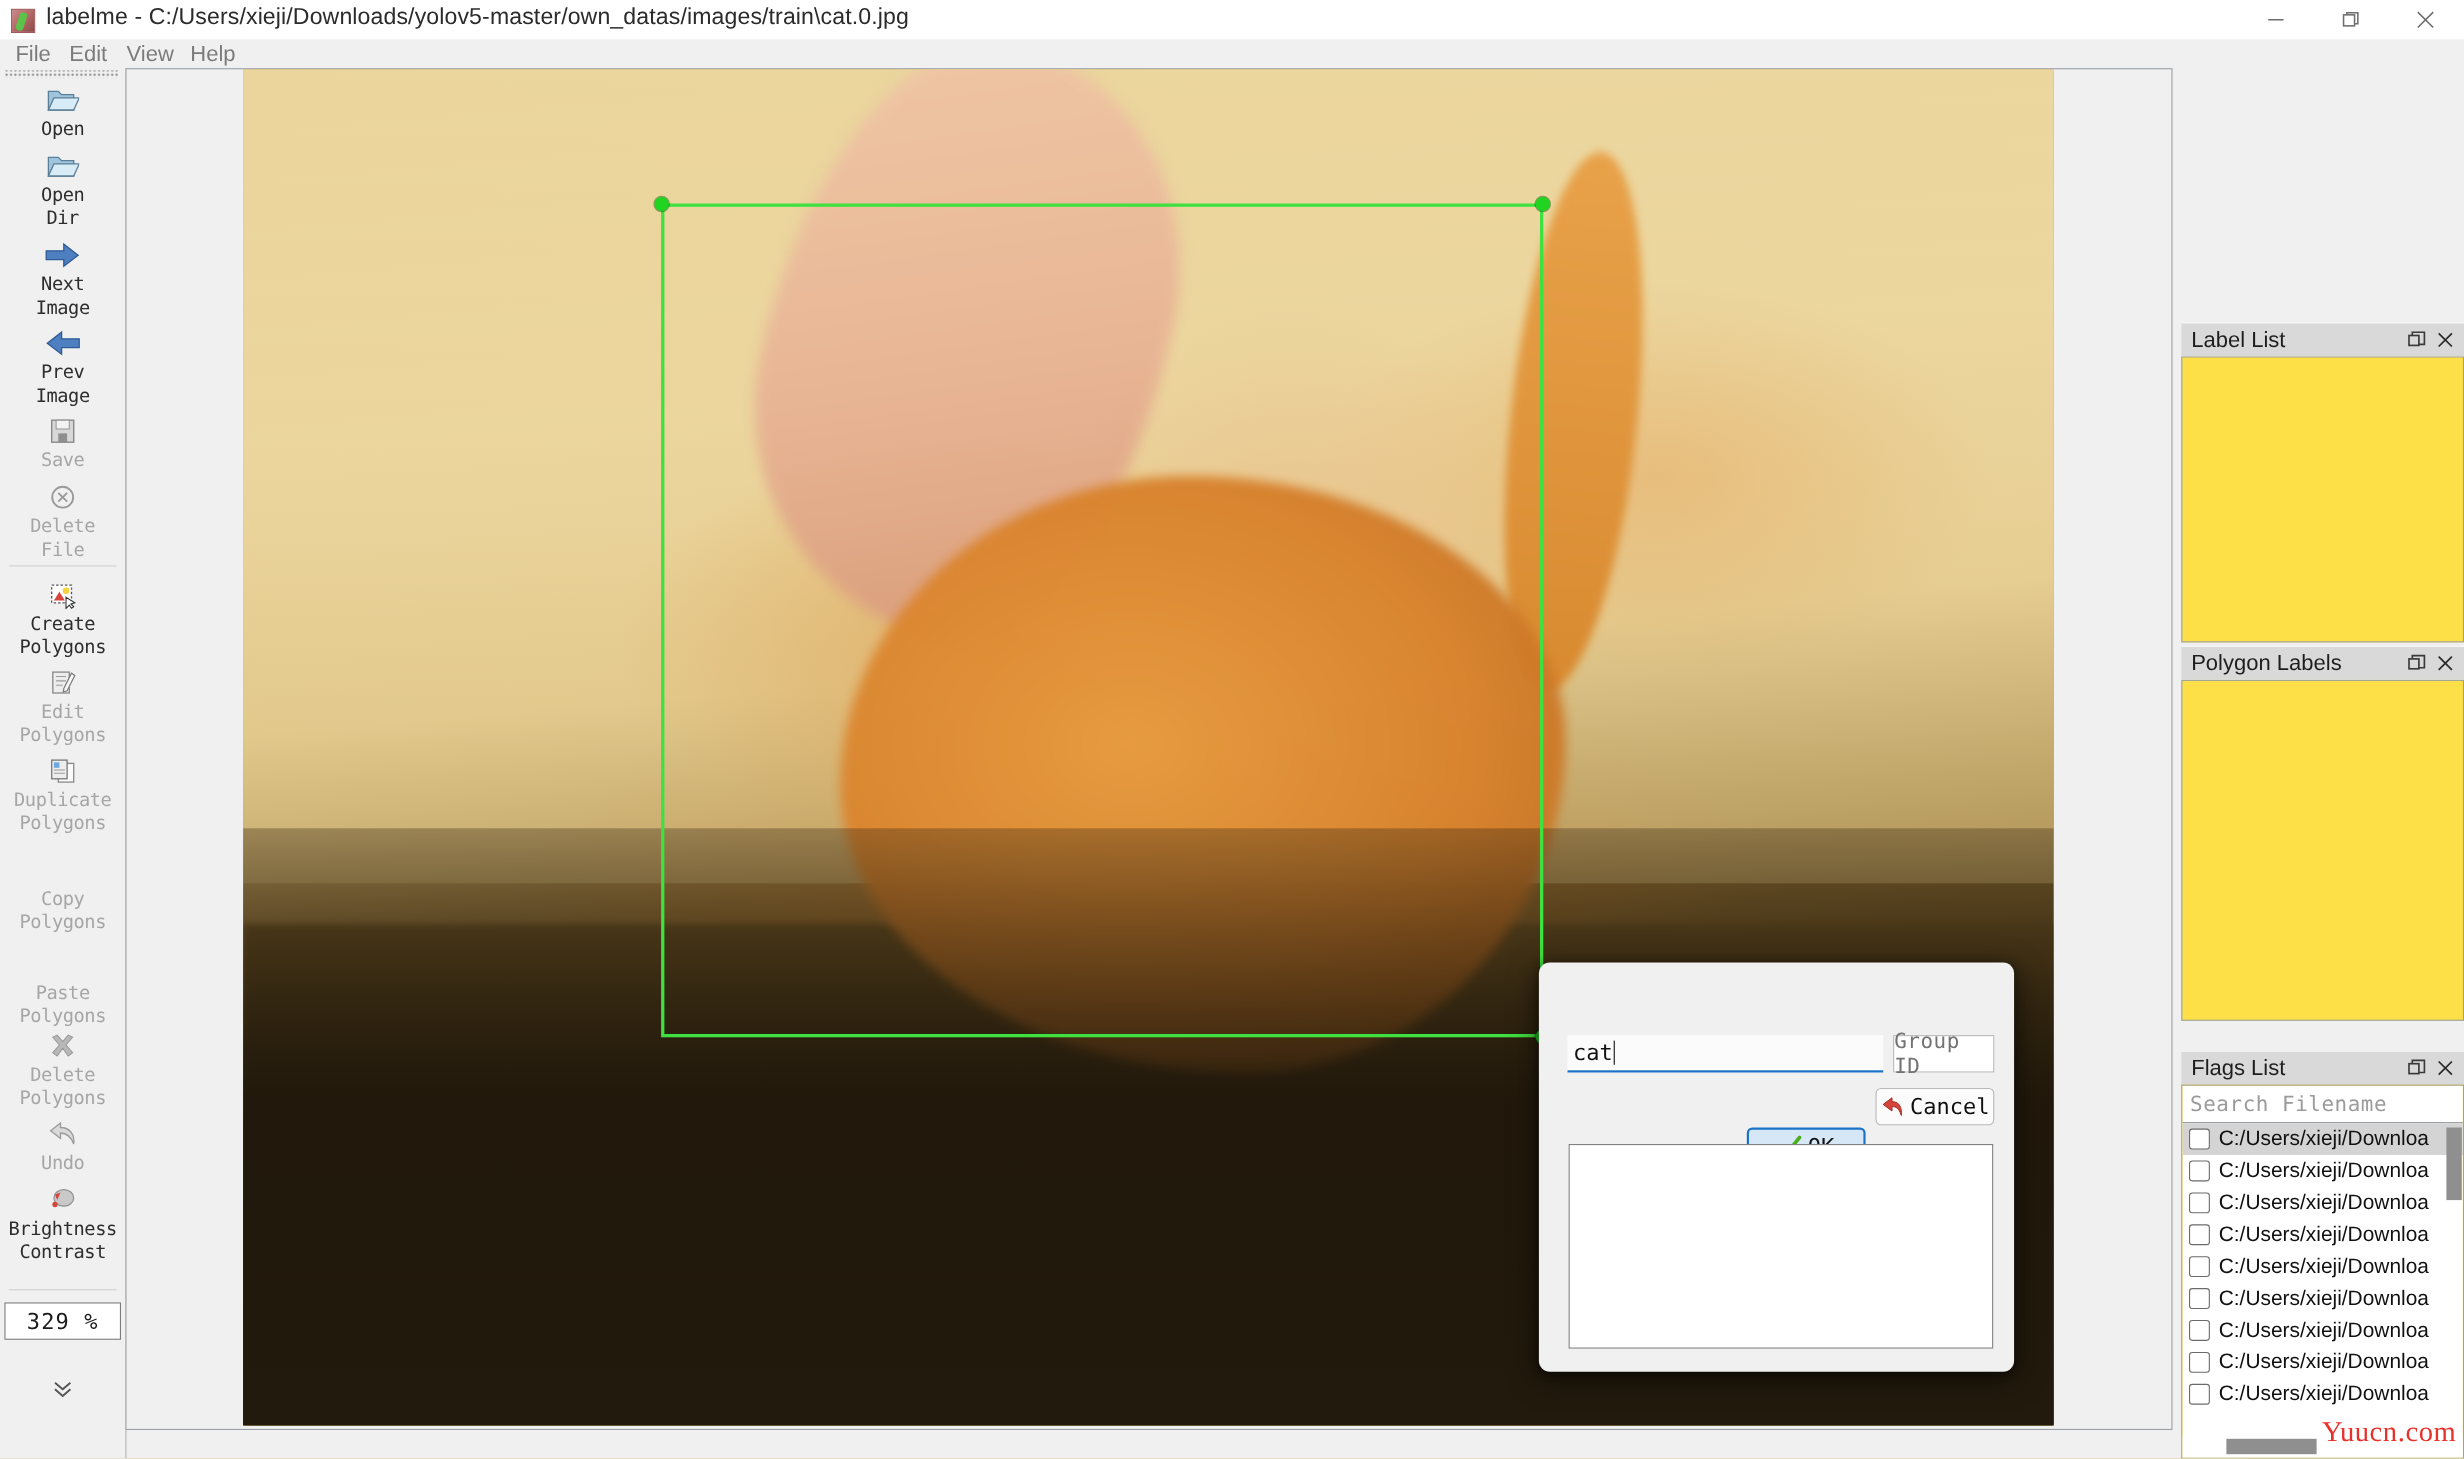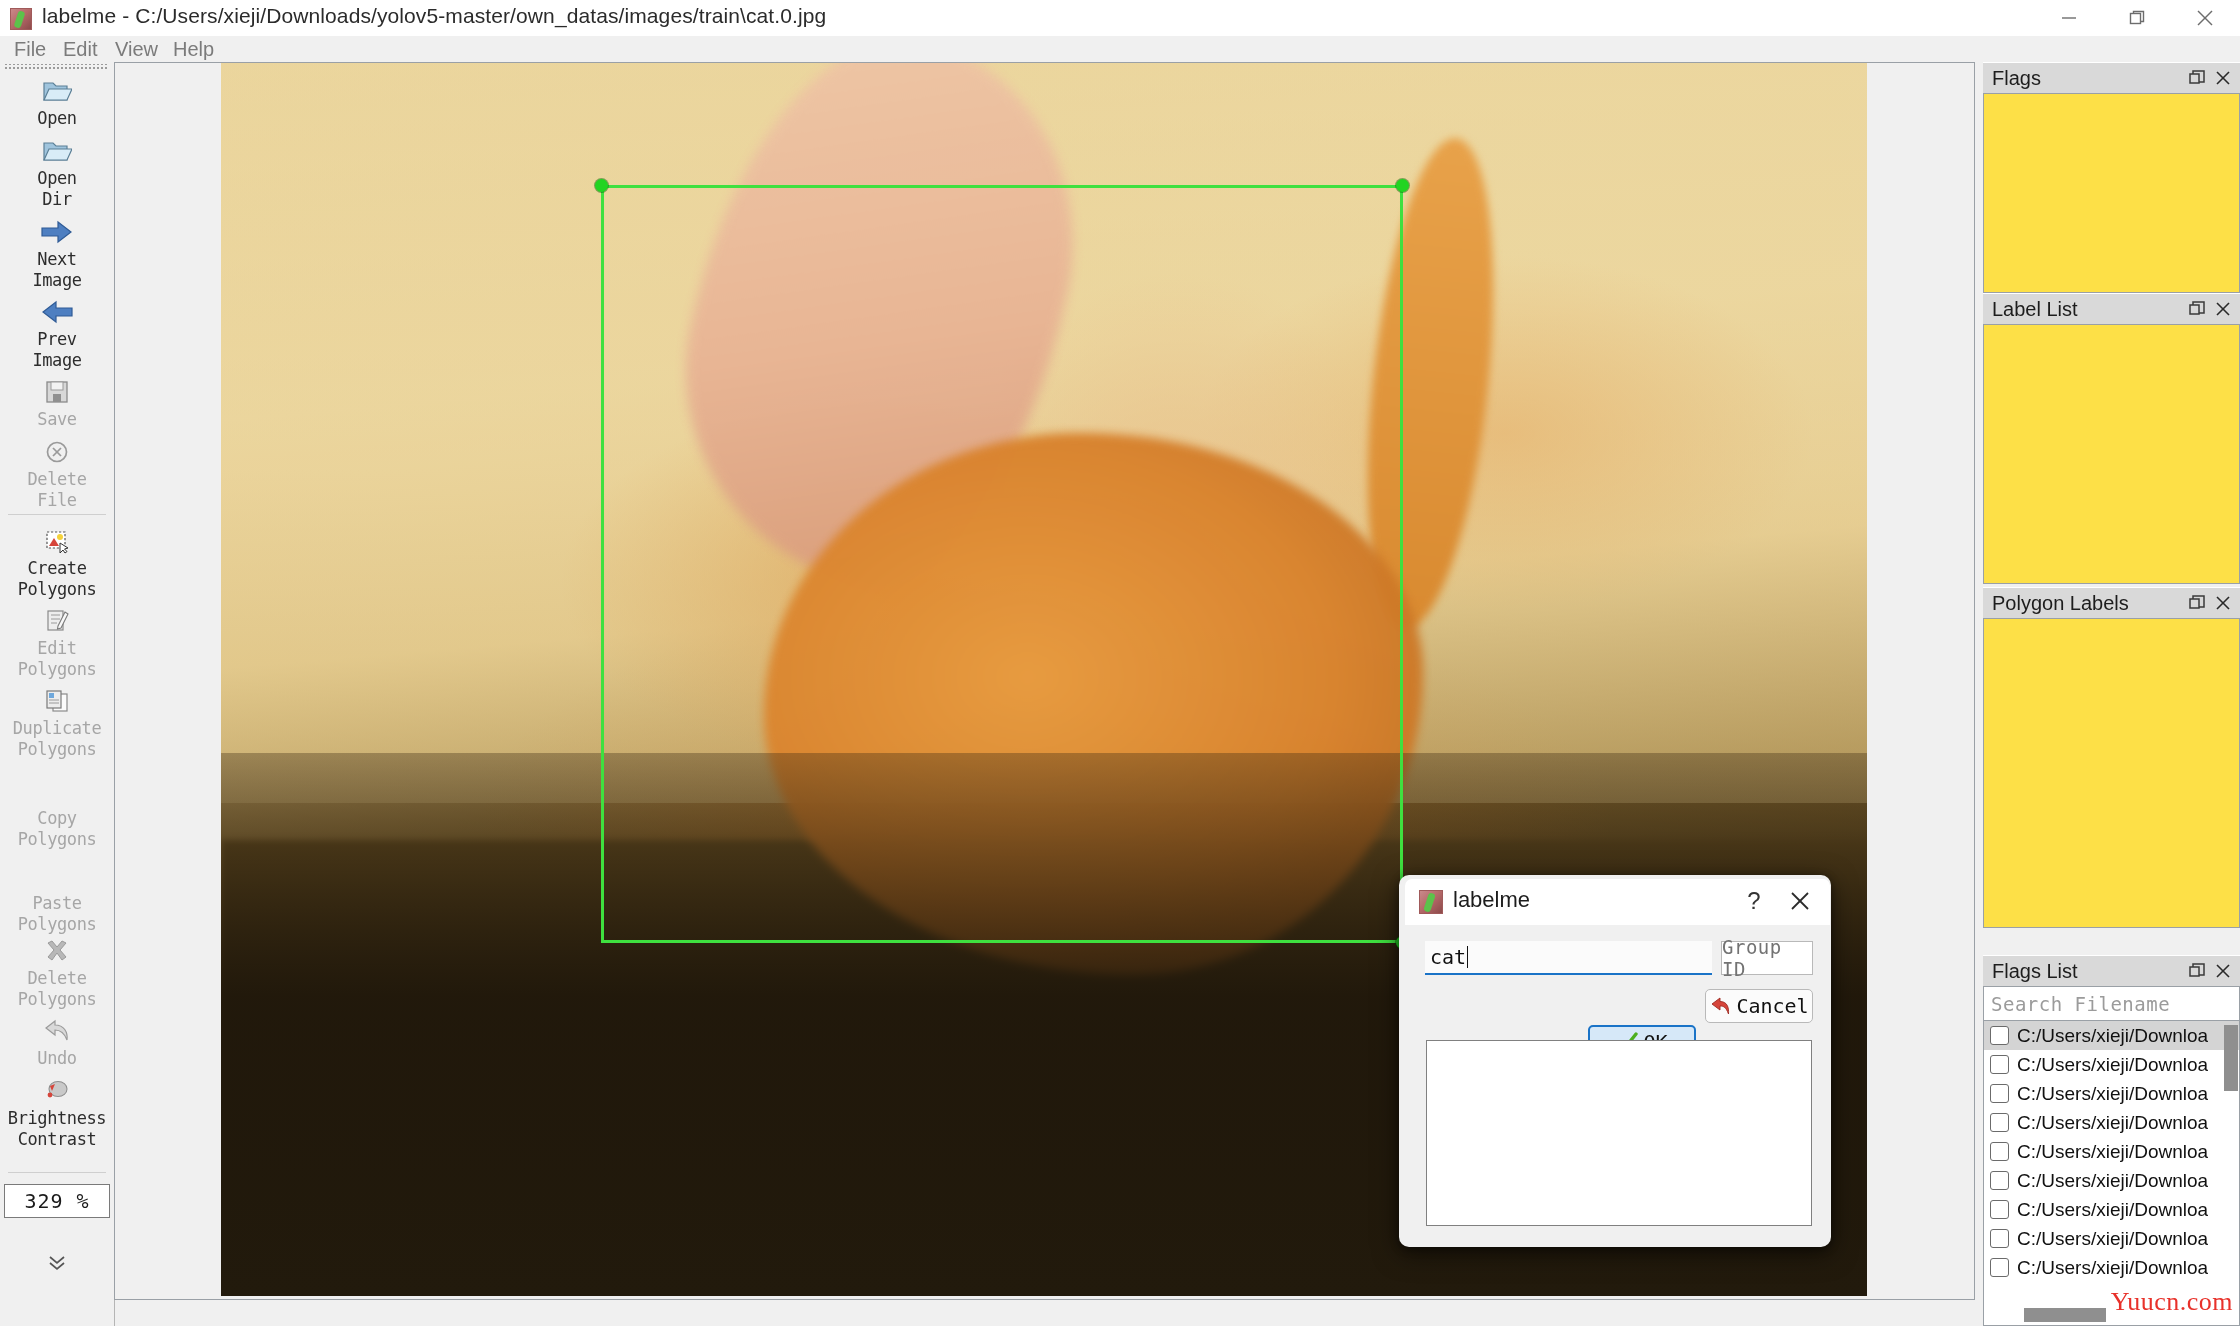--- a/index.html
+++ b/index.html
@@ -362,38 +362,20 @@
       <div class="bbox" style="left:380px;top:122px;width:802px;height:758px">
         <div class="vtx" style="left:-9px;top:-9px"></div>
         <div class="vtx" style="right:-9px;top:-9px"></div>
         <div class="vtx" style="right:-9px;bottom:-9px"></div>
       </div>
     </div>
   </div>
 
   <div class="dock">
 
-    <div class="panel" style="top:0">
-      <div class="panel-head">
-        <div class="panel-title">Flags</div>
-        <div class="ph-btn ph-float">
-          <svg width="18" height="18" viewBox="0 0 18 18">
-            <rect x="2" y="5" width="9" height="9" fill="none" stroke="#3a3a3a" stroke-width="1.5"></rect>
-            <path d="M5 5 V2 H16 V13 H11" fill="none" stroke="#3a3a3a" stroke-width="1.5"></path>
-          </svg>
-        </div>
-        <div class="ph-btn ph-close">
-          <svg width="18" height="18" viewBox="0 0 18 18">
-            <line x1="3" y1="3" x2="15" y2="15" stroke="#2a2a2a" stroke-width="1.6"></line>
-            <line x1="15" y1="3" x2="3" y2="15" stroke="#2a2a2a" stroke-width="1.6"></line>
-          </svg>
-        </div>
-      </div>
-      <div class="panel-body" style="height:200px"></div>
-    </div>
 
     <div class="panel" style="top:231px">
       <div class="panel-head">
         <div class="panel-title">Label List</div>
         <div class="ph-btn ph-float">
           <svg width="18" height="18" viewBox="0 0 18 18">
             <rect x="2" y="5" width="9" height="9" fill="none" stroke="#3a3a3a" stroke-width="1.5"></rect>
             <path d="M5 5 V2 H16 V13 H11" fill="none" stroke="#3a3a3a" stroke-width="1.5"></path>
           </svg>
         </div>
@@ -488,31 +470,20 @@
         <div class="hscroll-track">
           <div class="hscroll-thumb"></div>
         </div>
         <div class="watermark">Yuucn.com</div>
       </div>
     </div>
   </div>
 
   <div class="dlg-shadow"></div>
   <div class="dialog">
-    <div class="dlg-titlebar">
-      <div class="dlg-icon"></div>
-      <div class="dlg-title">labelme</div>
-      <div class="dlg-help">?</div>
-      <div class="dlg-close">
-        <svg width="24" height="24" viewBox="0 0 24 24">
-          <line x1="4" y1="4" x2="20" y2="20" stroke="#2a2a2a" stroke-width="1.8"></line>
-          <line x1="20" y1="4" x2="4" y2="20" stroke="#2a2a2a" stroke-width="1.8"></line>
-        </svg>
-      </div>
-    </div>
 
     <div class="dlg-row">
       <div class="label-input">
         <span>cat</span>
           <span class="caret"></span>
       </div>
       <div class="gid-input">
         <span>Group ID</span>
       </div>
     </div>

